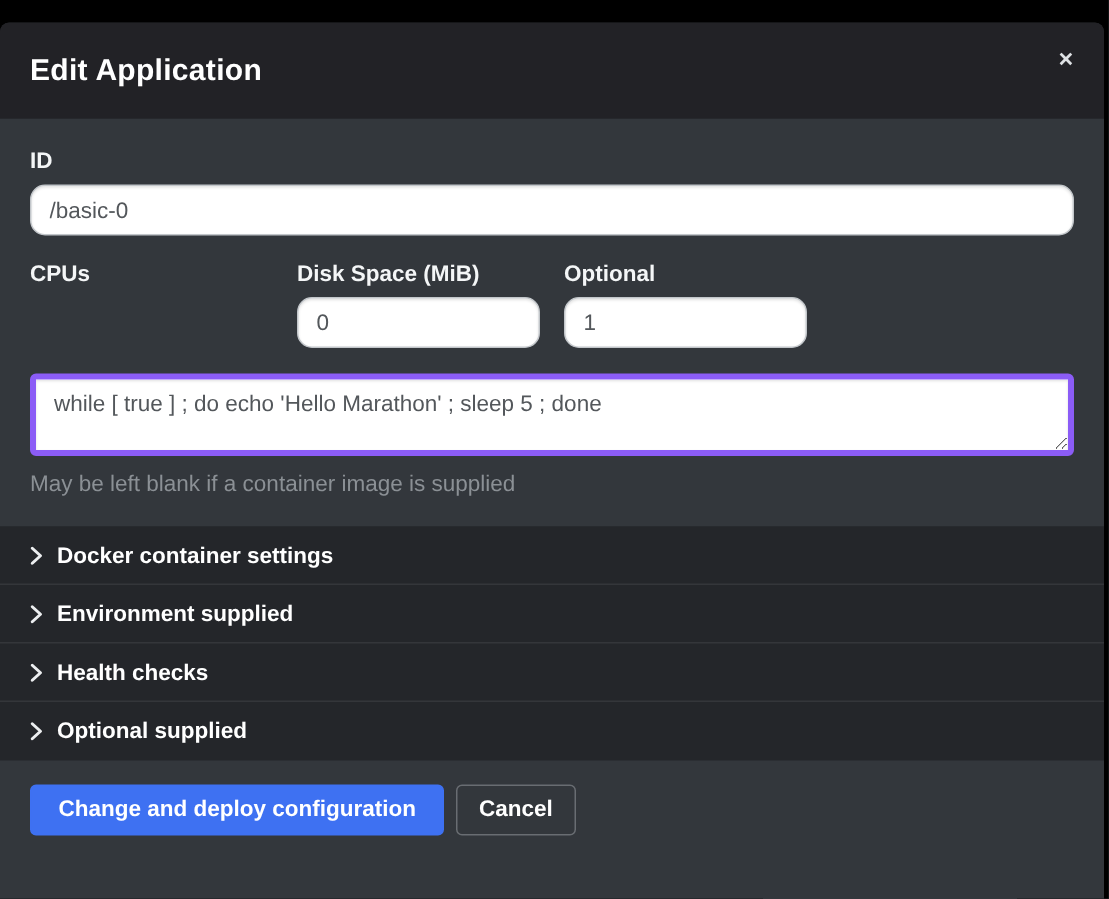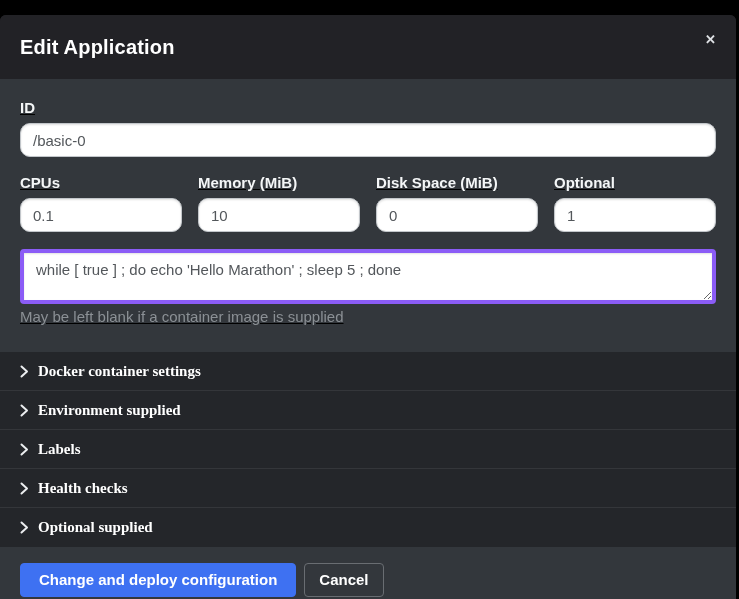--- a/index.html
+++ b/index.html
@@ -48,22 +48,21 @@
     font-weight: 700;
     cursor: pointer;
     line-height: 1;
     padding: 4px;
     font-family: "Liberation Sans", sans-serif;
   }
   
   .modal-body {
     background: #33373c;
     flex: 0 0 auto;
-    padding: 20px 20px 27px 20px;
-    text-decoration: underline;
+    padding: 20px 20px 20px 20px;
   }
   .field-label {
     display: block;
     color: #f4f6f7;
     font-size: 15px;
     font-weight: 700;
     margin-bottom: 7px;
   }
   .text-input {
     width: 100%;
@@ -92,29 +91,29 @@
     background: #ffffff;
     color: #53575b;
     font-size: 15px;
     padding: 7px 12px;
     font-family: "Liberation Sans", sans-serif;
     resize: both;
     box-shadow: inset 0 1px 2px rgba(0,0,0,.12);
     line-height: 1.35;
   }
   .help-text {
+    margin-top: 5px;
     color: #8b9095;
     font-size: 15px;
     font-weight: 400;
   }
   
   .accordion {
     background: #24262a;
     flex: 0 0 auto;
-    font-family: Liberation Serif, serif;
   }
   .acc-row {
     height: 39px;
     display: flex;
     align-items: center;
     padding: 0 20px;
     cursor: pointer;
     border-bottom: 1px solid #34363a;
   }
   .acc-row:last-child { border-bottom: none; }
@@ -175,25 +174,20 @@
   <div class="modal-body">
 
     <div class="field-group">
       <label class="field-label">ID</label>
       <input class="text-input" type="text" value="/basic-0" style="">
     </div>
 
     <div class="grid-row">
       <div class="field-group">
         <label class="field-label">CPUs</label>
-        <input class="text-input" type="text" value="0.1" style="">
-      </div>
-      <div class="field-group">
-        <label class="field-label">Memory (MiB)</label>
-        <input class="text-input" type="text" value="10" style="">
       </div>
       <div class="field-group">
         <label class="field-label">Disk Space (MiB)</label>
         <input class="text-input" type="text" value="0" style="">
       </div>
       <div class="field-group">
         <label class="field-label">Optional</label>
         <input class="text-input" type="text" value="1" style="">
       </div>
     </div>
@@ -218,28 +212,20 @@
 
     <div class="acc-row">
       <span class="chev">
         <svg width="9" height="13" viewBox="0 0 9 13">
             <path d="M1.5 1.5 L7 6.5 L1.5 11.5" fill="none" stroke="#eceef0" stroke-width="2" stroke-linecap="round" stroke-linejoin="round"></path>
           </svg>
       </span>
       <span class="acc-label">Environment supplied</span>
     </div>
 
-    <div class="acc-row">
-      <span class="chev">
-        <svg width="9" height="13" viewBox="0 0 9 13">
-            <path d="M1.5 1.5 L7 6.5 L1.5 11.5" fill="none" stroke="#eceef0" stroke-width="2" stroke-linecap="round" stroke-linejoin="round"></path>
-          </svg>
-      </span>
-      <span class="acc-label">Labels</span>
-    </div>
 
     <div class="acc-row">
       <span class="chev">
         <svg width="9" height="13" viewBox="0 0 9 13">
             <path d="M1.5 1.5 L7 6.5 L1.5 11.5" fill="none" stroke="#eceef0" stroke-width="2" stroke-linecap="round" stroke-linejoin="round"></path>
           </svg>
       </span>
       <span class="acc-label">Health checks</span>
     </div>
 

